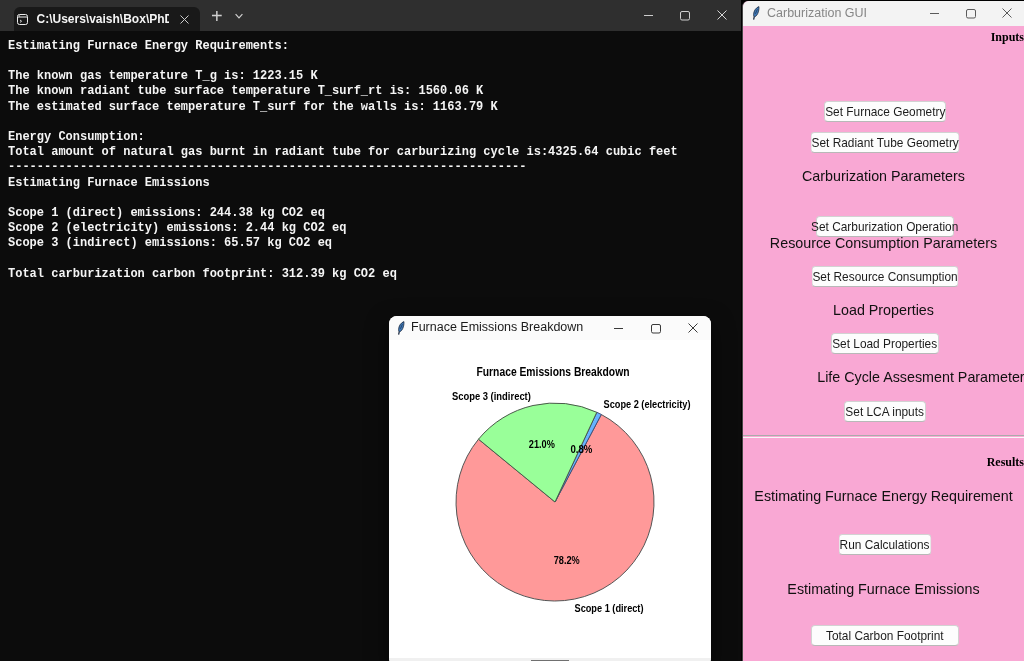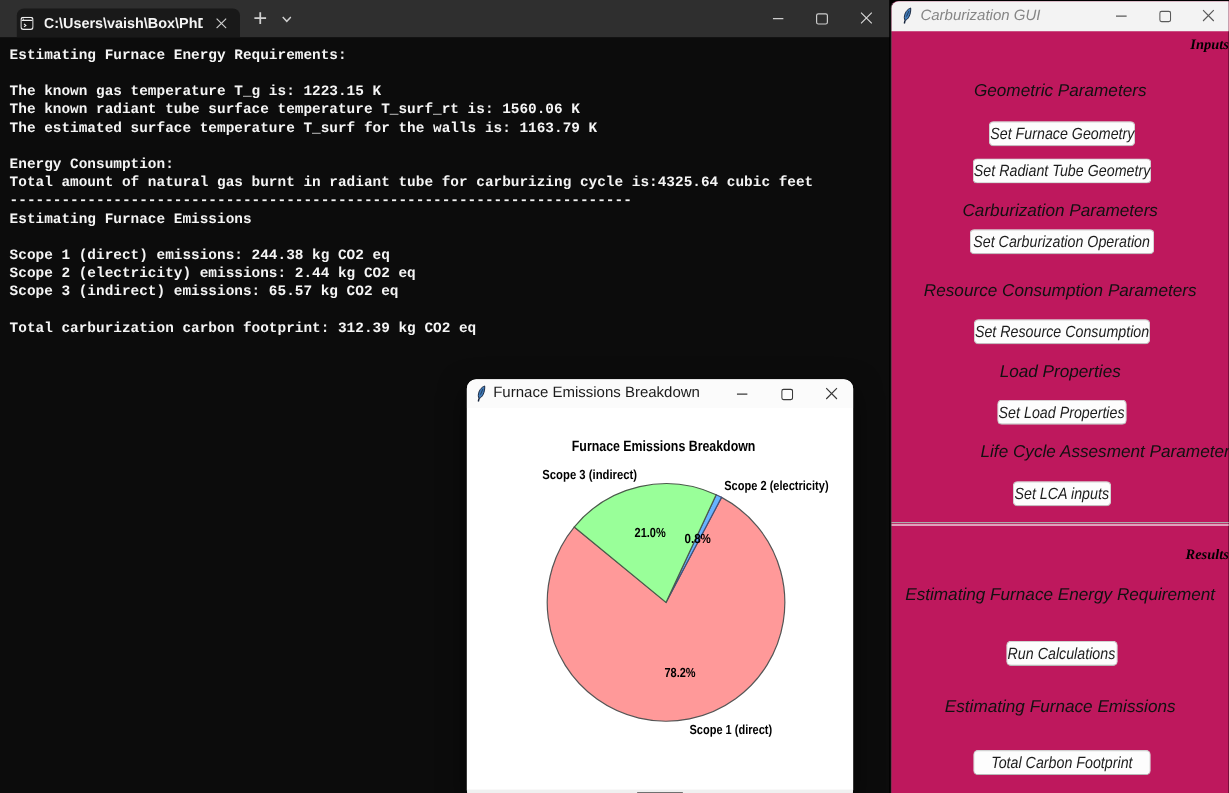--- a/index.html
+++ b/index.html
@@ -14,22 +14,22 @@
 .tab-title{margin-left:9px;color:#f5f5f5;font-size:12px;font-weight:bold;
   white-space:nowrap;overflow:hidden;width:132px;}
 .tab-x{margin-left:11px;flex:0 0 auto;}
 .newtab{position:absolute;left:211px;top:5px;color:#cfcfcf;font-size:20px;font-weight:300;}
 
 .capt{position:absolute;top:0;height:31px;display:flex;align-items:center;}
 .term-out{position:absolute;left:8px;top:38.8px;color:#f5f5f5;
   font-family:"Liberation Mono",monospace;font-size:12px;line-height:15.2px;
   font-weight:bold;white-space:pre;}
 
-.gui{position:absolute;left:742px;top:1px;width:282px;height:660px;background:#be185d;
-  border-radius:6px 0 0 0;border-left:1px solid #454545;box-sizing:border-box;font-style:italic;}
+.gui{position:absolute;left:742px;top:1px;width:282px;height:660px;background:#f9a8d4;
+  border-radius:6px 0 0 0;border-left:1px solid #454545;box-sizing:border-box;}
 .gui-bar{position:absolute;left:0;top:0;width:100%;height:25px;background:#f3f3f3;
   border-radius:6px 0 0 0;}
 .gui-title{position:absolute;left:24px;top:5px;font-size:12.5px;color:#868686;}
 .glabel{position:absolute;width:100%;text-align:center;font-size:14.3px;color:#111;}
 .ghead{position:absolute;width:100%;text-align:right;font-size:12px;color:#000;
   font-family:"Liberation Serif",serif;font-weight:bold;}
 .gbtn{position:absolute;left:142px;transform:translateX(-50%);
   background:#fdfdfd;border:1px solid #d2d2d2;border-bottom-color:#b8b8b8;border-radius:4px;
   font-size:13.5px;color:#1c1c1c;height:21px;display:flex;align-items:center;justify-content:center;
   box-sizing:border-box;white-space:nowrap;}
@@ -119,29 +119,28 @@
           <rect x="0.5" y="11.5" width="9" height="8.5" rx="1.5" fill="none" stroke="#5a5a5a" stroke-width="1"></rect>
         </svg>
       </div>
     <div class="capt" style="left:259px;top:-3px;">
         <svg width="10" height="31">
           <path d="M0.5 10.5 L9.5 19.5 M9.5 10.5 L0.5 19.5" stroke="#5a5a5a" stroke-width="1"></path>
         </svg>
       </div>
   </div>
   <div class="ghead" style="top:29px;">Inputs</div>
-  <div class="glabel" style="top:66.5px;">Geometric Parameters</div>
   <div class="gbtn" style="top:99.6px;width:122px;">
       <span>Set Furnace Geometry</span>
     </div>
   <div class="gbtn" style="top:131.2px;width:149px;">
       <span>Set Radiant Tube Geometry</span>
     </div>
   <div class="glabel" style="top:166.7px;">Carburization Parameters</div>
-  <div class="gbtn" style="top:190px;width:154px;">
+  <div class="gbtn" style="top:215px;width:138px;">
       <span>Set Carburization Operation</span>
     </div>
   <div class="glabel" style="top:234px;">Resource Consumption Parameters</div>
   <div class="gbtn" style="top:265.2px;width:147px;">
       <span>Set Resource Consumption</span>
     </div>
   <div class="glabel" style="top:300.8px;">Load Properties</div>
   <div class="gbtn" style="top:332.2px;width:108px;">
       <span>Set Load Properties</span>
     </div>

